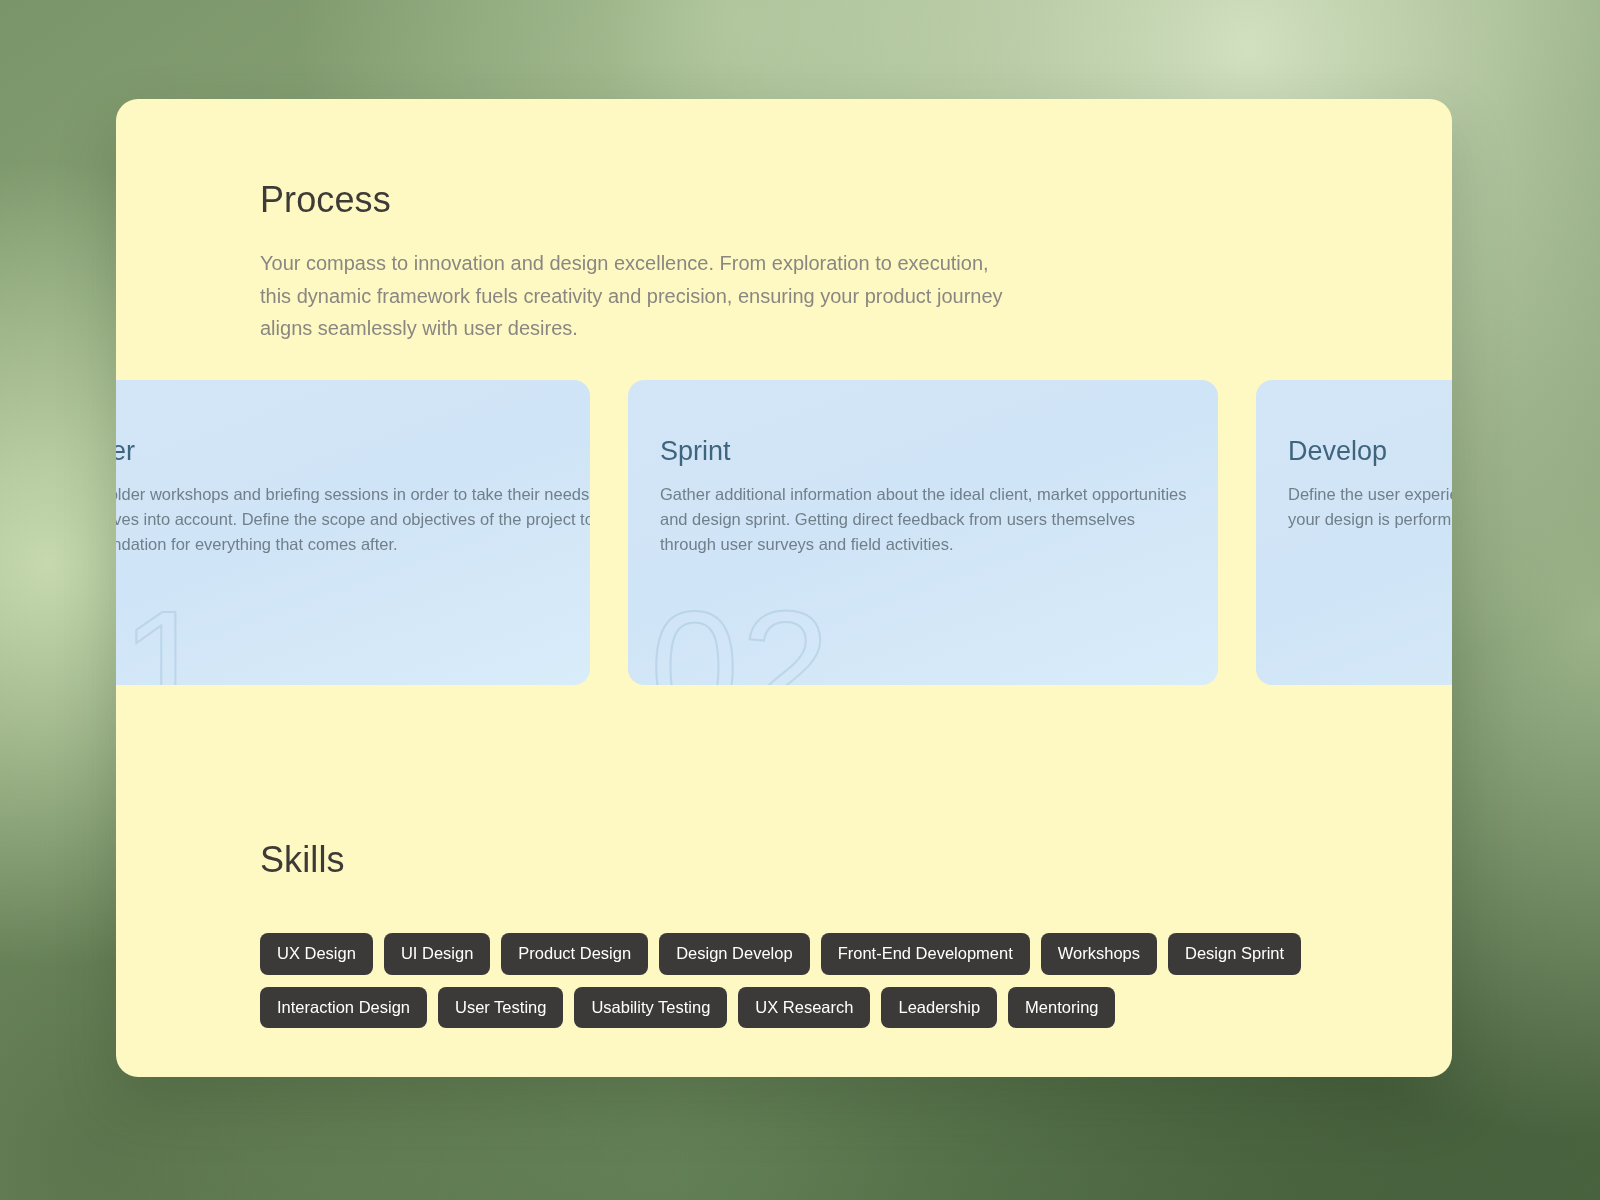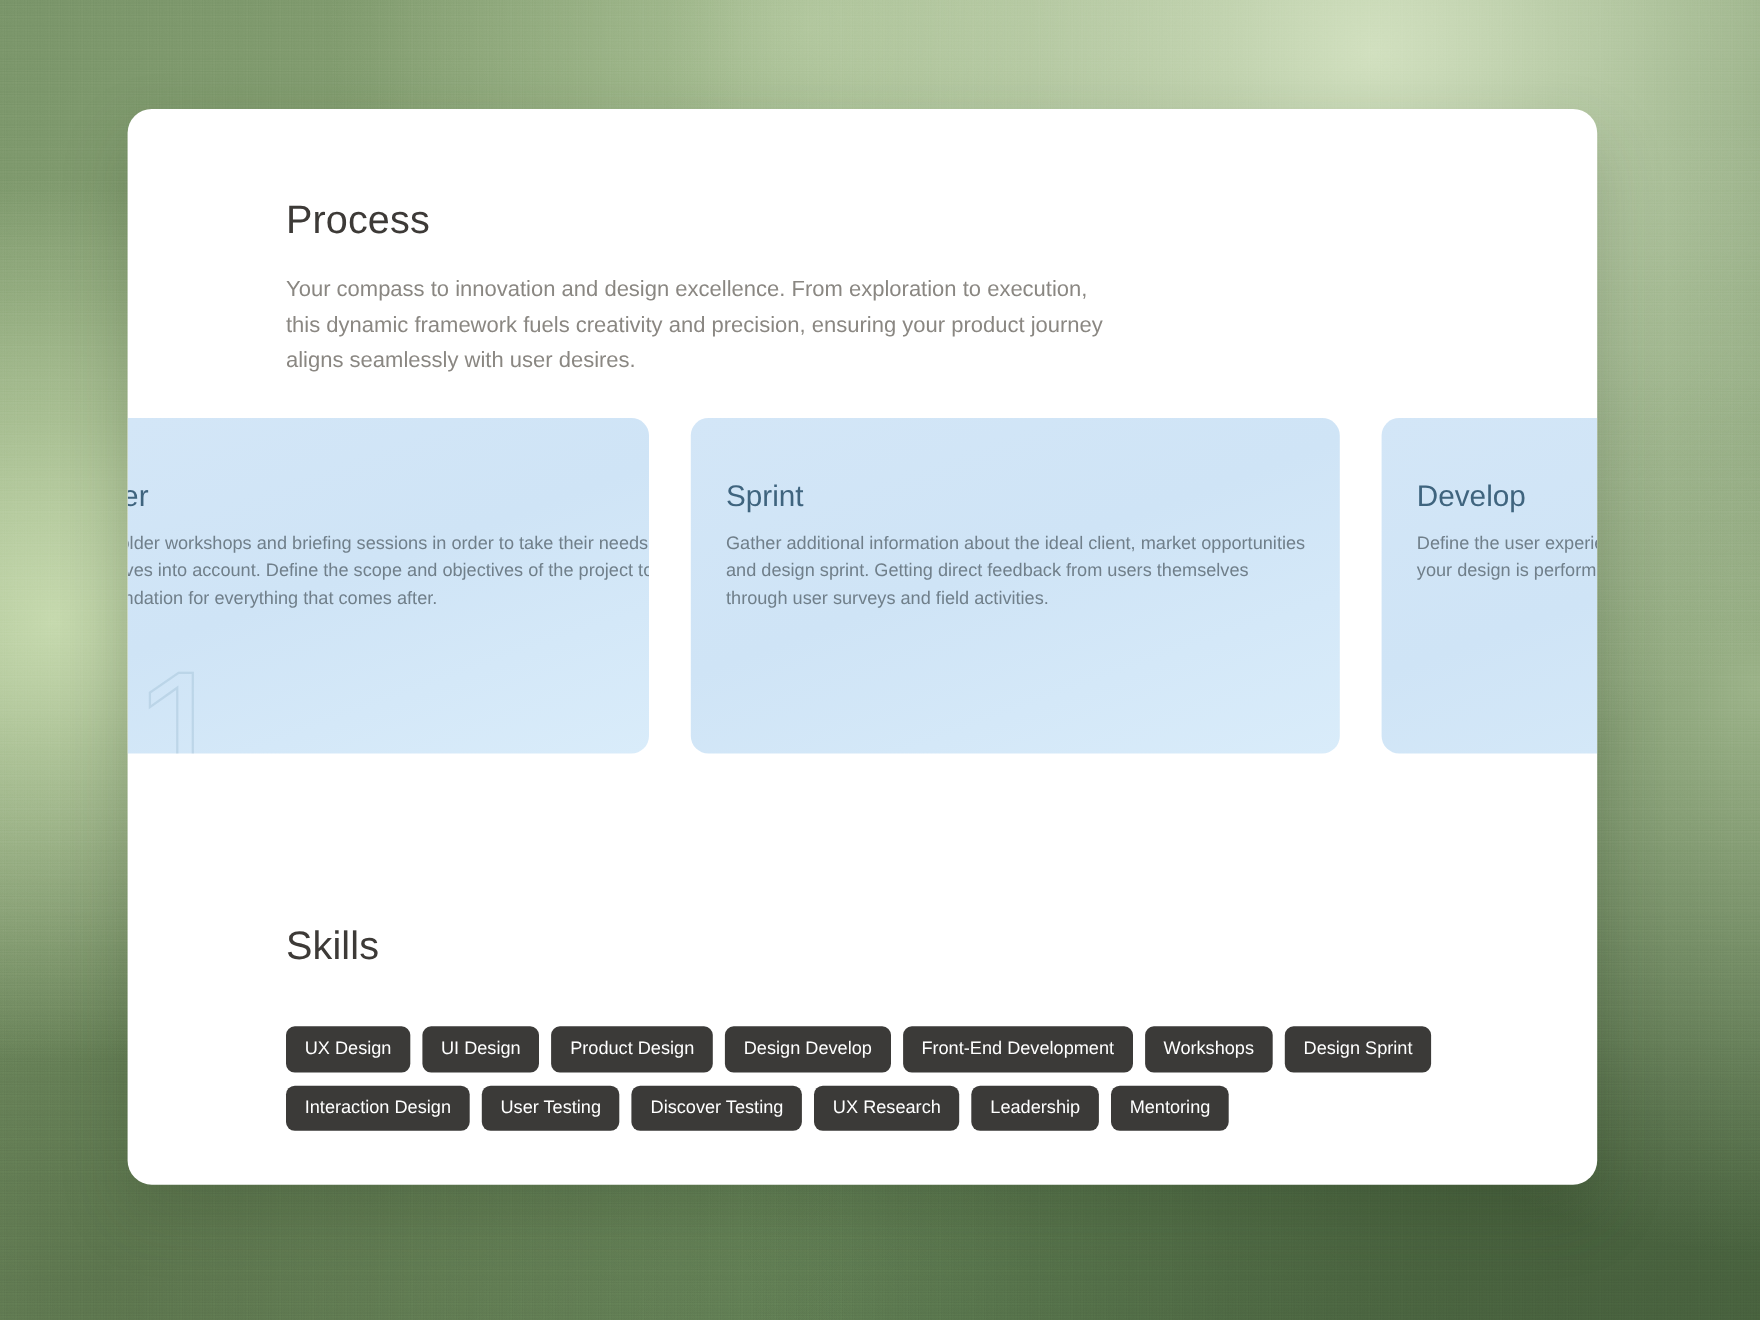--- a/index.html
+++ b/index.html
@@ -40,21 +40,21 @@
       repeating-linear-gradient(90deg, rgba(255,255,255,0.06) 0px, rgba(0,0,0,0.06) 1px, rgba(255,255,255,0.04) 2px, rgba(0,0,0,0.04) 3px);
   }
 
   
   .panel {
     position: absolute;
     left: 116px;
     top: 99px;
     width: 1336px;
     height: 978px;
-    background: #ffffff;
+    background: #fef9c3;
     border-radius: 22px;
     overflow: hidden;
     box-shadow: 0 26px 60px rgba(40,60,34,0.22);
   }
 
   .panel-inner {
     position: relative;
     width: 100%;
     height: 100%;
   }
@@ -191,20 +191,21 @@
 
     <div class="cards-strip">
 
       <div class="p-card first">
         <div class="p-card-num">01</div>
         <div class="p-card-title">Discover</div>
         <div class="p-card-body">Conduct stakeholder workshops and briefing sessions in order to take their needs and company objectives into account. Define the scope and objectives of the project to set a fundamental foundation for everything that comes after.</div>
       </div>
 
       <div class="p-card">
+        <div class="p-card-num">02</div>
         <div class="p-card-title">Sprint</div>
         <div class="p-card-body">Gather additional information about the ideal client, market opportunities and design sprint. Getting direct feedback from users themselves through user surveys and field activities.</div>
       </div>
 
       <div class="p-card">
         <div class="p-card-title">Develop</div>
         <div class="p-card-body">Define the user experience and user interface. Test and analyze how your design is performing based on the experience of the user.</div>
       </div>
 
     </div>
@@ -216,20 +217,20 @@
     <div class="tags">
       <span class="tag">UX Design</span>
       <span class="tag">UI Design</span>
       <span class="tag">Product Design</span>
       <span class="tag">Design Develop</span>
       <span class="tag">Front-End Development</span>
       <span class="tag">Workshops</span>
       <span class="tag">Design Sprint</span>
       <span class="tag">Interaction Design</span>
       <span class="tag">User Testing</span>
-      <span class="tag">Discover Testing</span>
+      <span class="tag">Usability Testing</span>
       <span class="tag">UX Research</span>
       <span class="tag">Leadership</span>
       <span class="tag">Mentoring</span>
     </div>
 
   </div>
 </div>
 
 </body></html>

